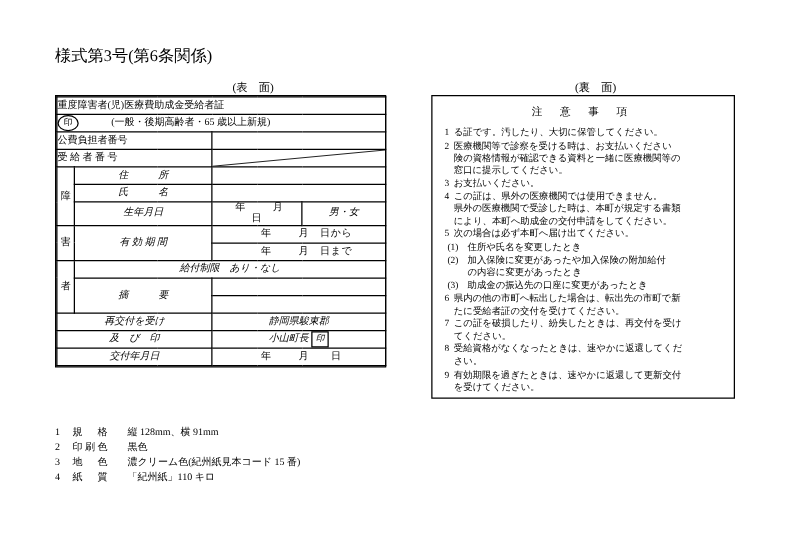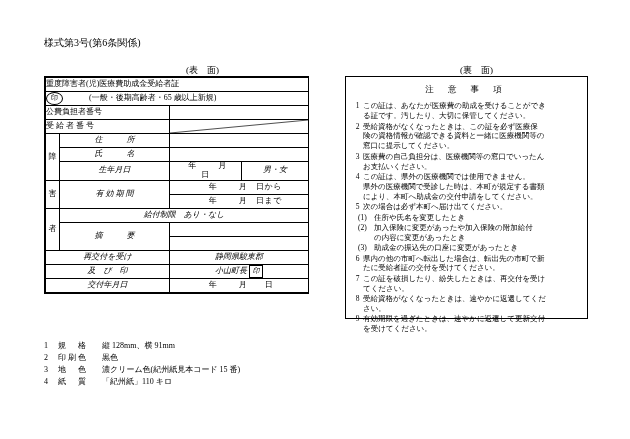--- a/index.html
+++ b/index.html
@@ -18,21 +18,21 @@
   .page {
     position: absolute;
     left: 0; top: 0;
     width: 630px;
     height: 439px;
   }
   .form-no {
     position: absolute;
     left: 44px;
     top: 36px;
-    font-size: 10px;
+    font-size: 13px;
     letter-spacing: 0px;
   }
   .side-label {
     position: absolute;
     font-size: 9px;
   }
   .omote-label { left: 186px; top: 64px; }
   .ura-label { left: 448px; top: 64px; padding-left: 12px; }
 
   
@@ -296,36 +296,34 @@
       </tbody>
     </table>
   </div>
 
   <div class="notes">
     <div class="notes-title">注 意 事 項</div>
     <div id="notes-list">
         <div class="note-item">
           <div class="note-num">1</div>
           <div class="note-body">
-            <span class="ind">この証は、あなたが医療費の助成を受けることができ</span>
             <span class="ind">る証です。汚したり、大切に保管してください。</span>
           </div>
         </div>
         <div class="note-item">
           <div class="note-num">2</div>
           <div class="note-body">
-            <span class="ind">受給資格がなくなったときは、この証を必ず医療保</span>
+            <span class="ind">医療機関等で診察を受ける時は、お支払いください</span>
             <span class="ind">険の資格情報が確認できる資料と一緒に医療機関等の</span>
             <span class="ind">窓口に提示してください。</span>
           </div>
         </div>
         <div class="note-item">
           <div class="note-num">3</div>
           <div class="note-body">
-            <span class="ind">医療費の自己負担分は、医療機関等の窓口でいったん</span>
             <span class="ind">お支払いください。</span>
           </div>
         </div>
         <div class="note-item">
           <div class="note-num">4</div>
           <div class="note-body">
             <span class="ind">この証は、県外の医療機関では使用できません。</span>
             <span class="ind">県外の医療機関で受診した時は、本町が規定する書類</span>
             <span class="ind">により、本町へ助成金の交付申請をしてください。</span>
           </div>

